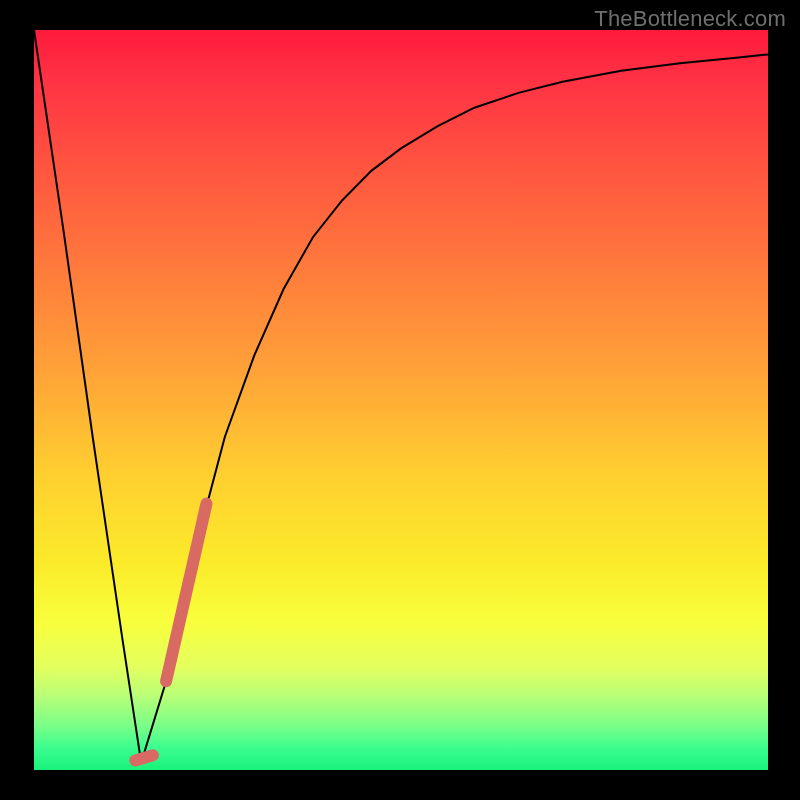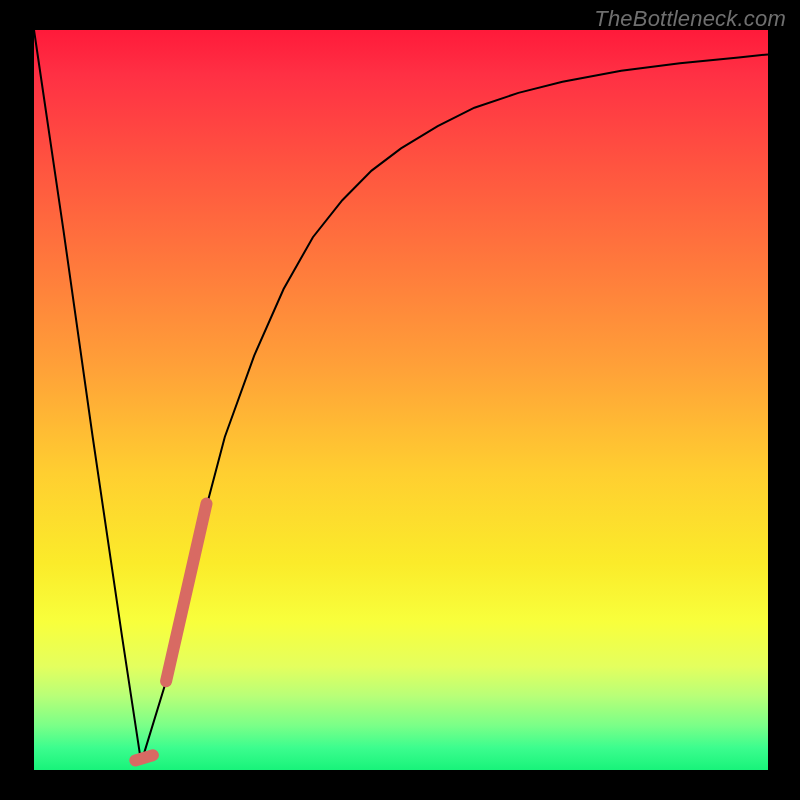--- a/index.html
+++ b/index.html
@@ -9,21 +9,20 @@
     height: 800px;
     overflow: hidden;
     background: #000;
     font-family: Arial, Helvetica, sans-serif;
   }
   .outer {
     position: relative;
     width: 800px;
     height: 692px;
     background: #000;
-    font-style: italic;
   }
   .plot {
     position: absolute;
     left: 34px;
     top: 30px;
     width: 734px;
     height: 740px;
     
     background: linear-gradient(
       to bottom,

